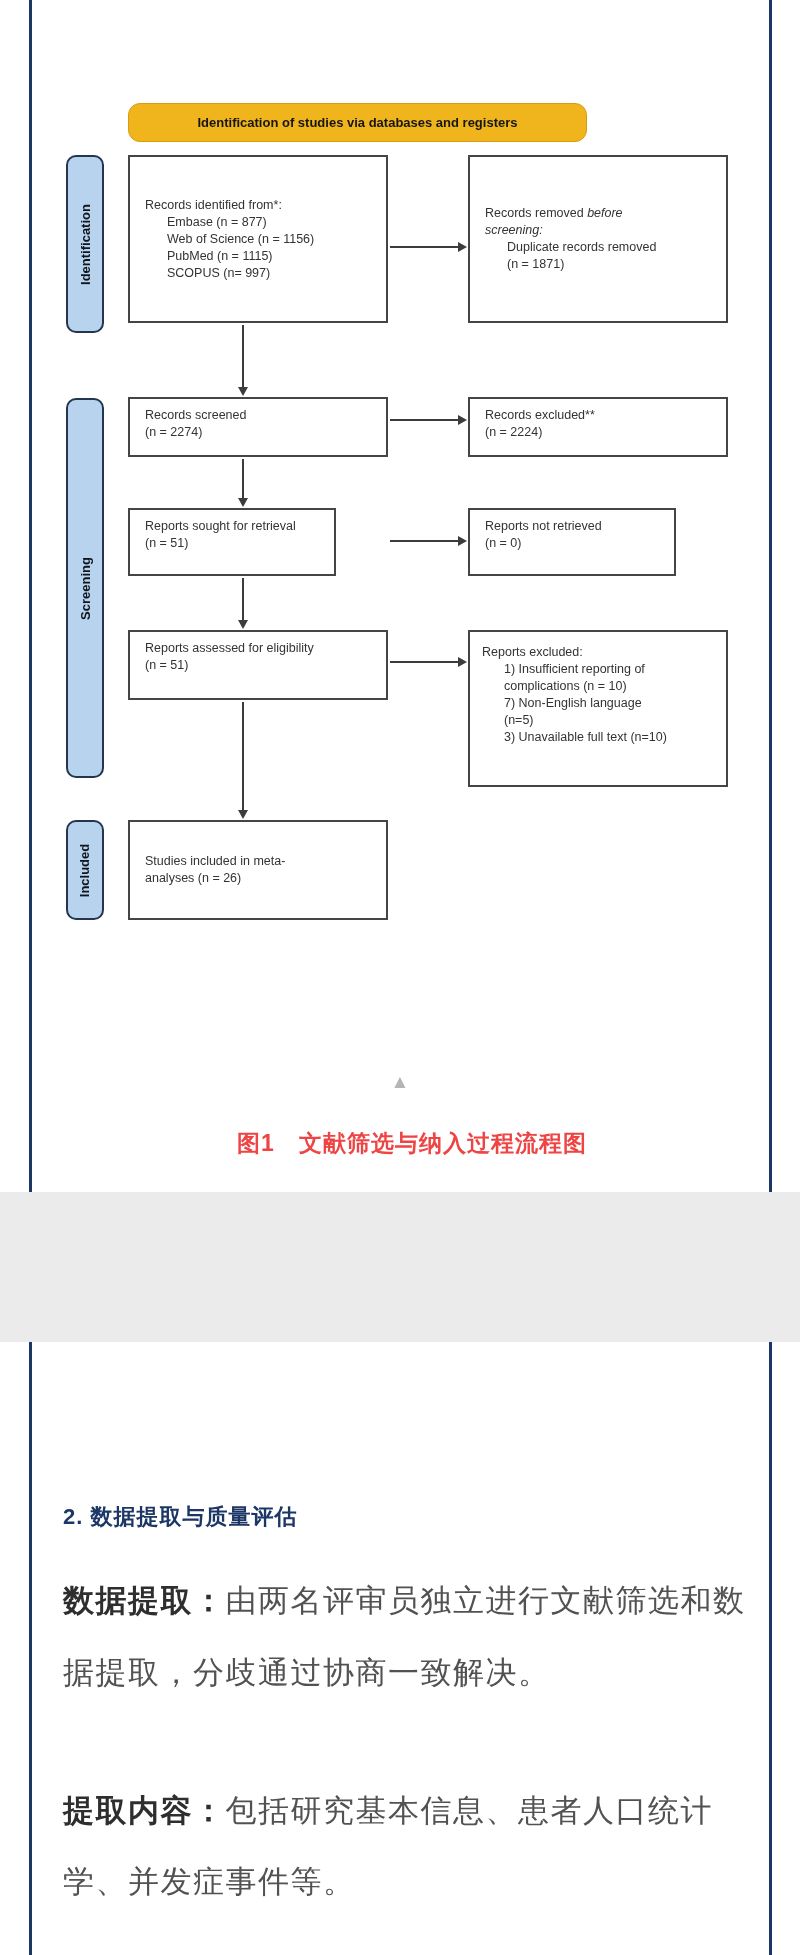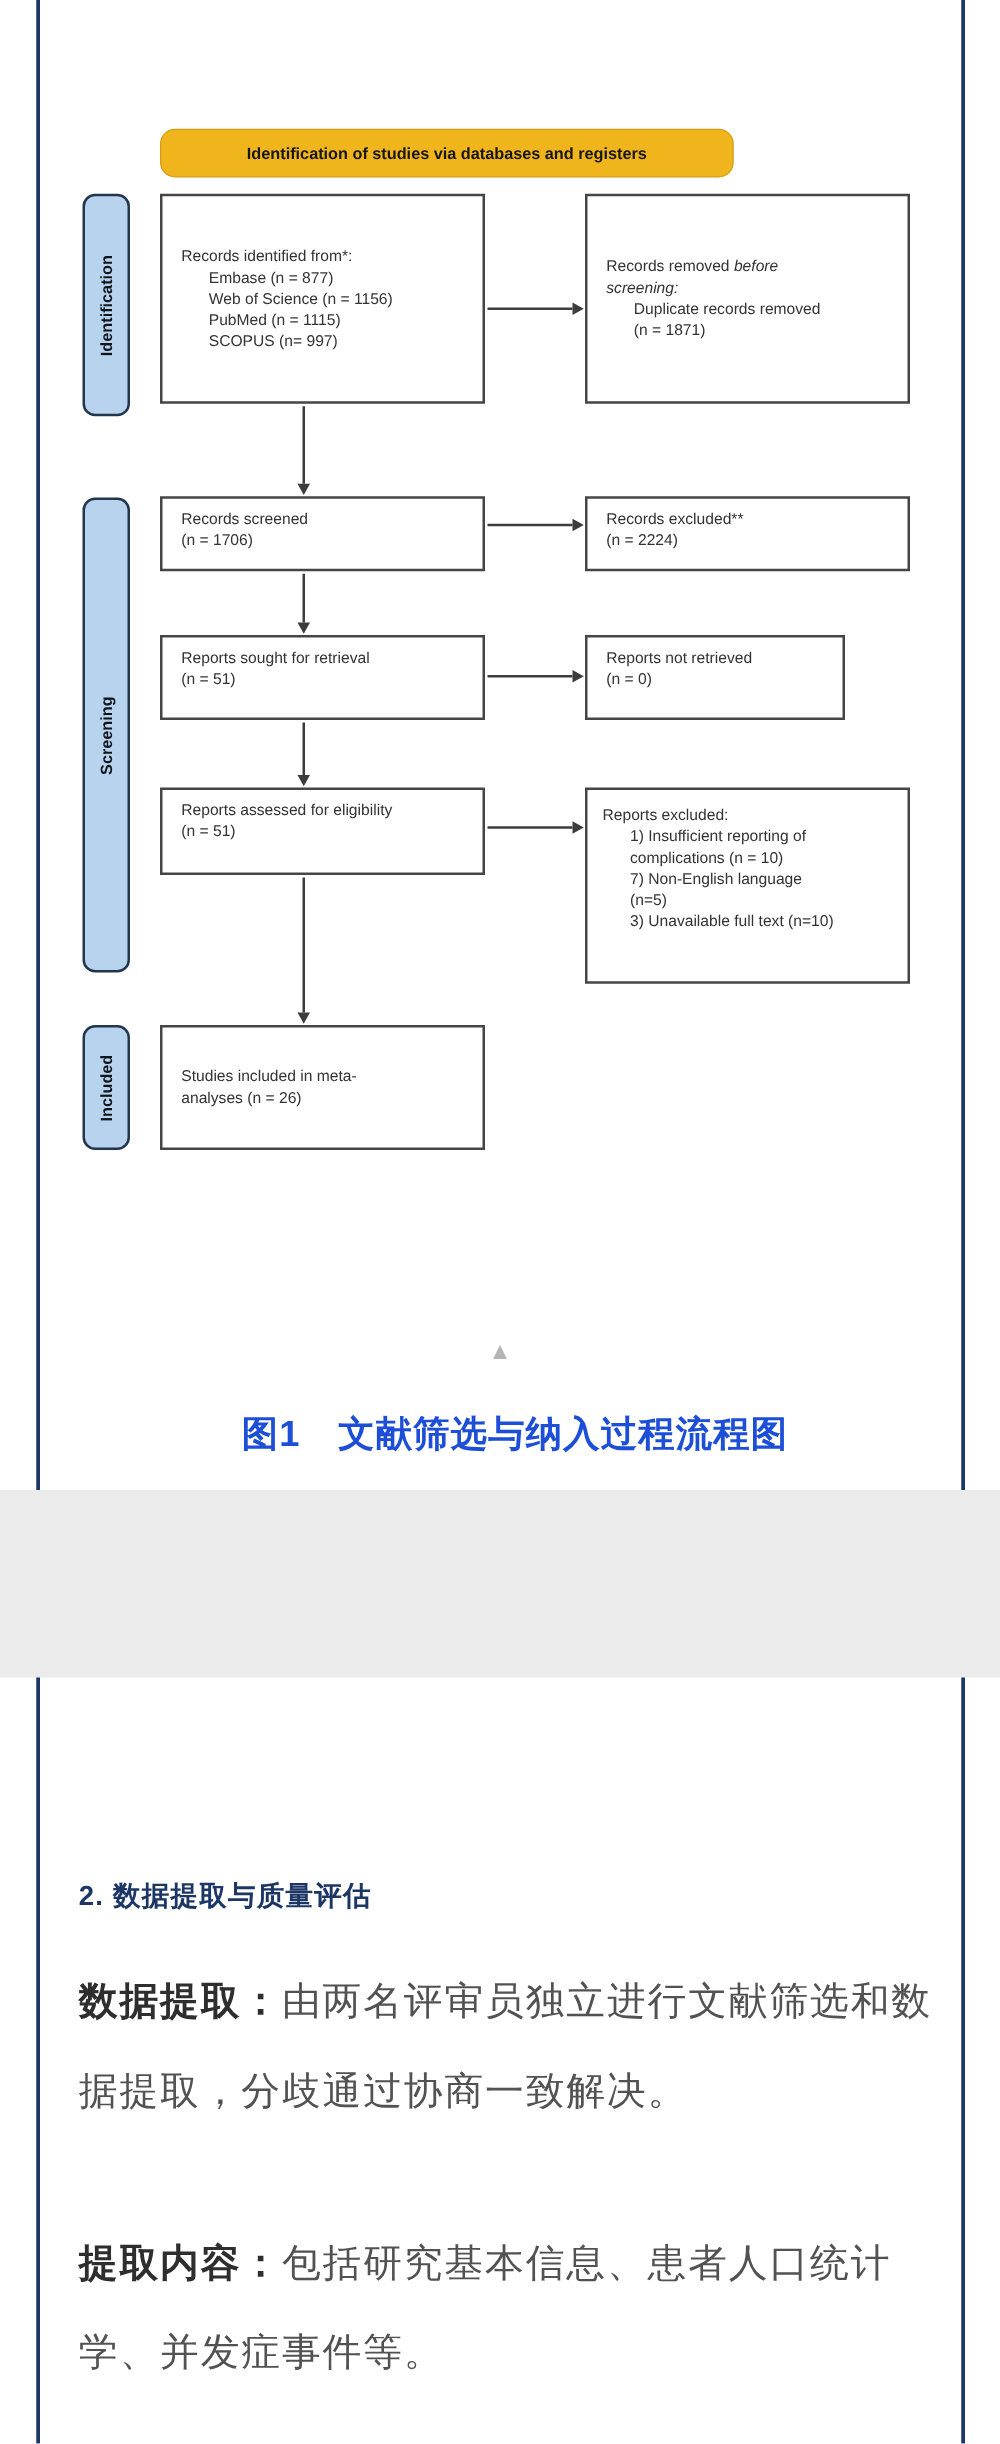--- a/index.html
+++ b/index.html
@@ -45,21 +45,21 @@
     border-top:5px solid transparent;border-bottom:5px solid transparent;border-left:9px solid #3c3c3c;
   }
 
   
   .collapse-tri{
     position:absolute;left:0;right:0;top:1072px;text-align:center;
     font-size:19px;color:#b5b5b5;line-height:20px;z-index:3;
   }
   .fig-caption{
     position:absolute;left:0;right:0;top:1128px;text-align:center;
-    font-size:29px;font-weight:bold;color:#1d4ed8;letter-spacing:1px;z-index:3;margin-left:24px;
+    font-size:23px;font-weight:bold;color:#ef4444;letter-spacing:1px;z-index:3;margin-left:24px;
   }
   .divider-band{
     position:absolute;left:0;top:1192px;width:800px;height:150px;background:#ebebeb;z-index:4;
   }
 
   
   .sec-heading{
     position:absolute;left:63px;top:1502px;font-size:22px;font-weight:bold;color:#1c3766;
     letter-spacing:1px;z-index:3;
   }
@@ -104,28 +104,28 @@
   </div>
   <div class="fbox centered" style="left:468px;top:155px;width:260px;height:168px;">
     <span class="bl"><span>Records removed </span><i>before</i></span>
     <span class="bl"><i>screening:</i></span>
     <span class="bl ind">Duplicate records removed</span>
     <span class="bl ind">(n = 1871)</span>
   </div>
 
   <div class="fbox" style="left:128px;top:397px;width:260px;height:60px;">
     <span class="bl">Records screened</span>
-    <span class="bl">(n = 1706)</span>
+    <span class="bl">(n = 2274)</span>
   </div>
   <div class="fbox" style="left:468px;top:397px;width:260px;height:60px;">
     <span class="bl">Records excluded**</span>
     <span class="bl">(n = 2224)</span>
   </div>
 
-  <div class="fbox" style="left:128px;top:508px;width:260px;height:68px;">
+  <div class="fbox" style="left:128px;top:508px;width:208px;height:68px;">
     <span class="bl">Reports sought for retrieval</span>
     <span class="bl">(n = 51)</span>
   </div>
   <div class="fbox" style="left:468px;top:508px;width:208px;height:68px;">
     <span class="bl">Reports not retrieved</span>
     <span class="bl">(n = 0)</span>
   </div>
 
   <div class="fbox" style="left:128px;top:630px;width:260px;height:70px;">
     <span class="bl">Reports assessed for eligibility</span>

